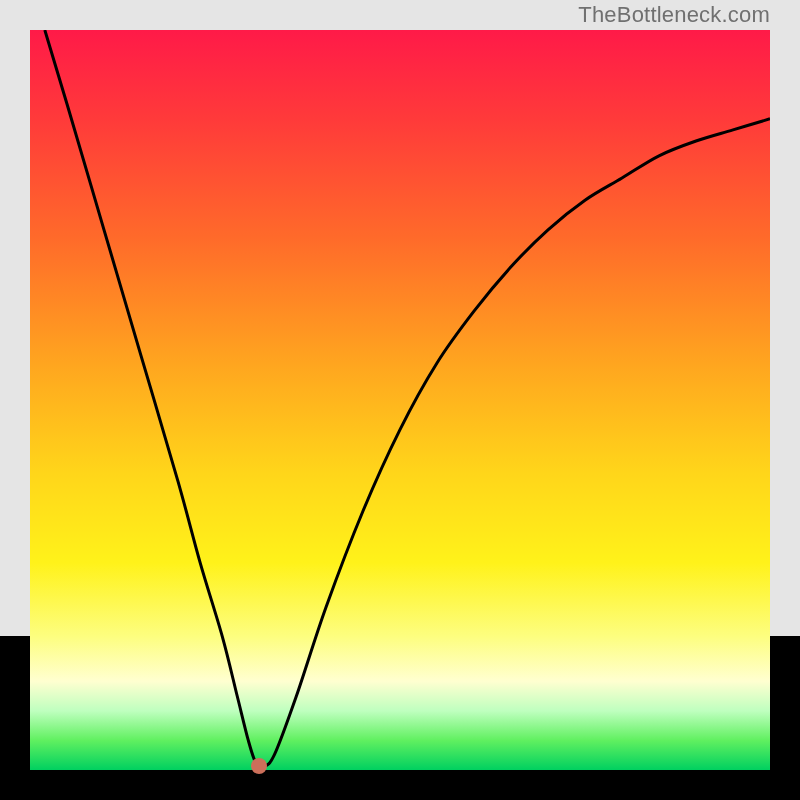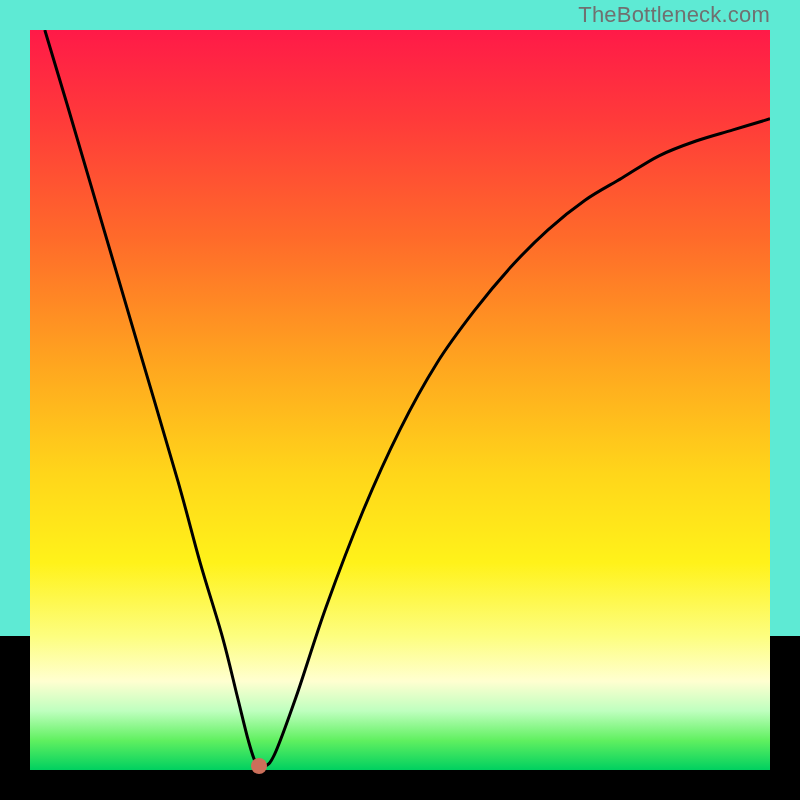--- a/index.html
+++ b/index.html
@@ -8,21 +8,21 @@
     width: 800px;
     height: 800px;
     background: #000;
     overflow: hidden;
     font-family: Arial, Helvetica, sans-serif;
   }
   .stage {
     position: relative;
     width: 800px;
     height: 636px;
-    background: #5eead4;
+    background: #e5e5e5;
   }
   .plot {
     position: absolute;
     left: 30px;
     top: 30px;
     width: 740px;
     height: 740px;
     background: linear-gradient(
       to bottom,
       #ff1a48 0%,

